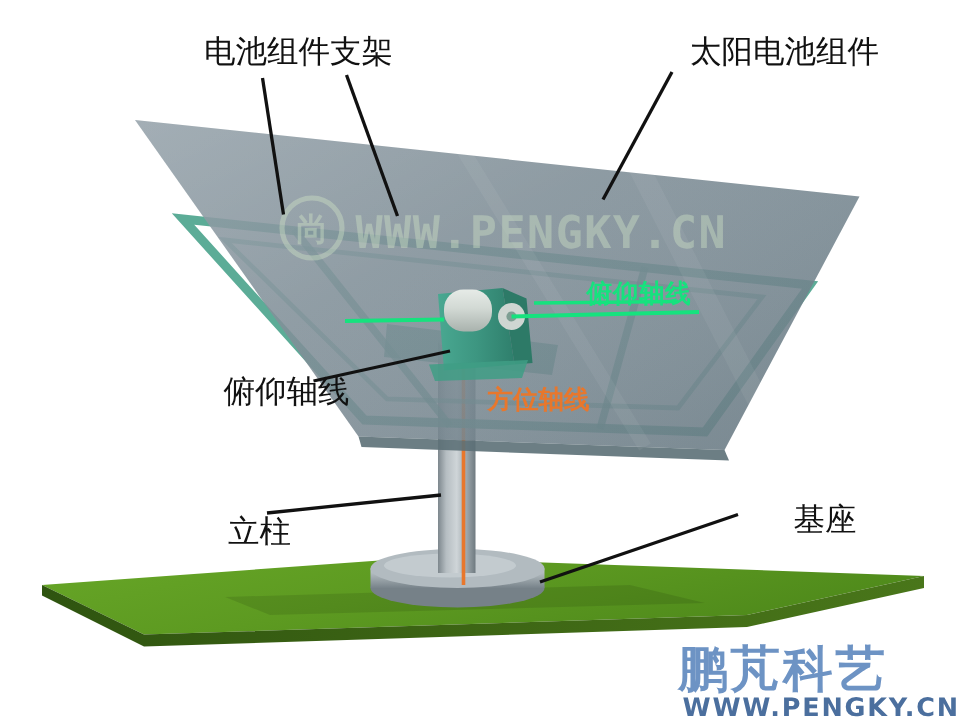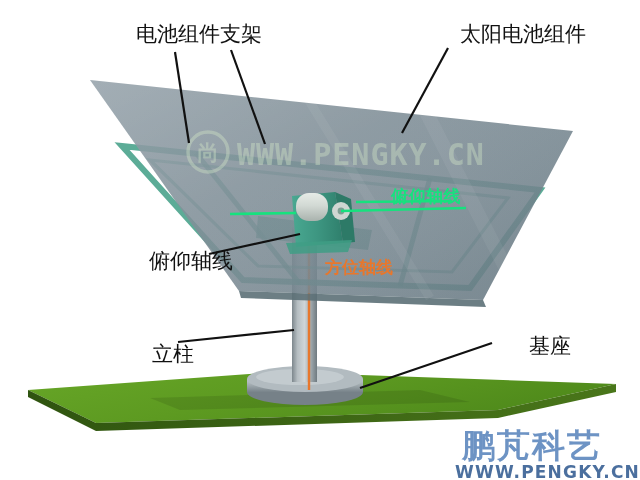--- a/index.html
+++ b/index.html
@@ -52,21 +52,20 @@
     line-height: 19px;
     word-break: break-all;
   }
   .brand-cn {
     position: absolute;
     color: #6d93c4;
     font-size: 33px;
     font-weight: 700;
     letter-spacing: 2px;
     white-space: nowrap;
-    margin-left: 10px;
   }
   .brand-url {
     position: absolute;
     color: #4b6f9e;
     font-size: 17px;
     font-weight: 700;
     letter-spacing: 1.2px;
     white-space: nowrap;
     font-family: "DejaVu Sans", "Liberation Sans", sans-serif;
   }

